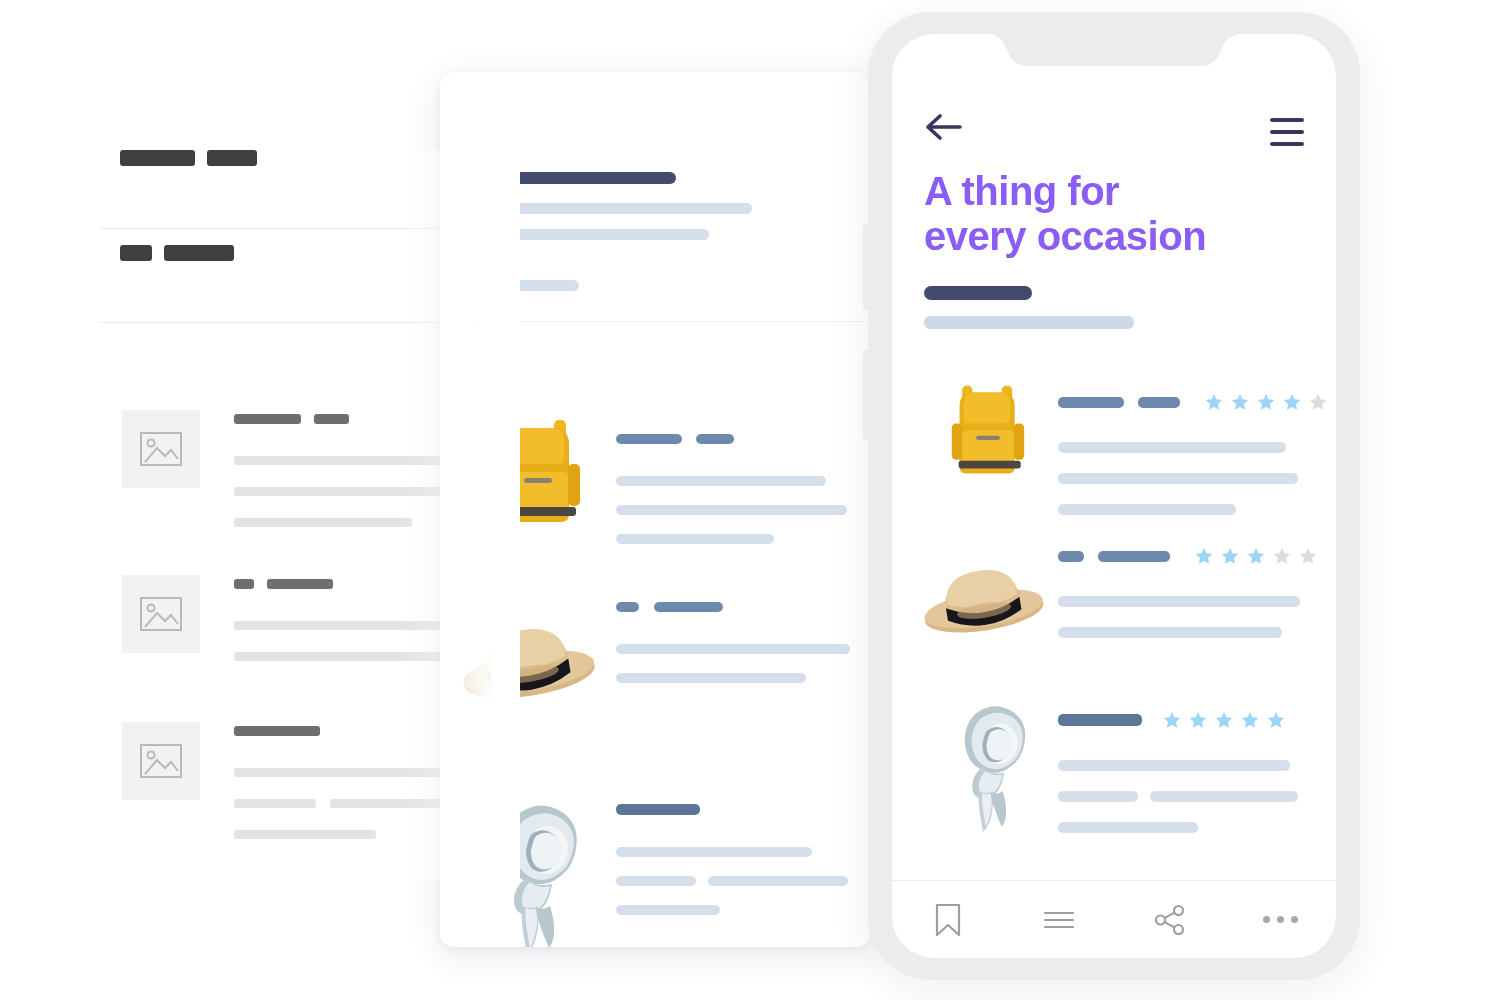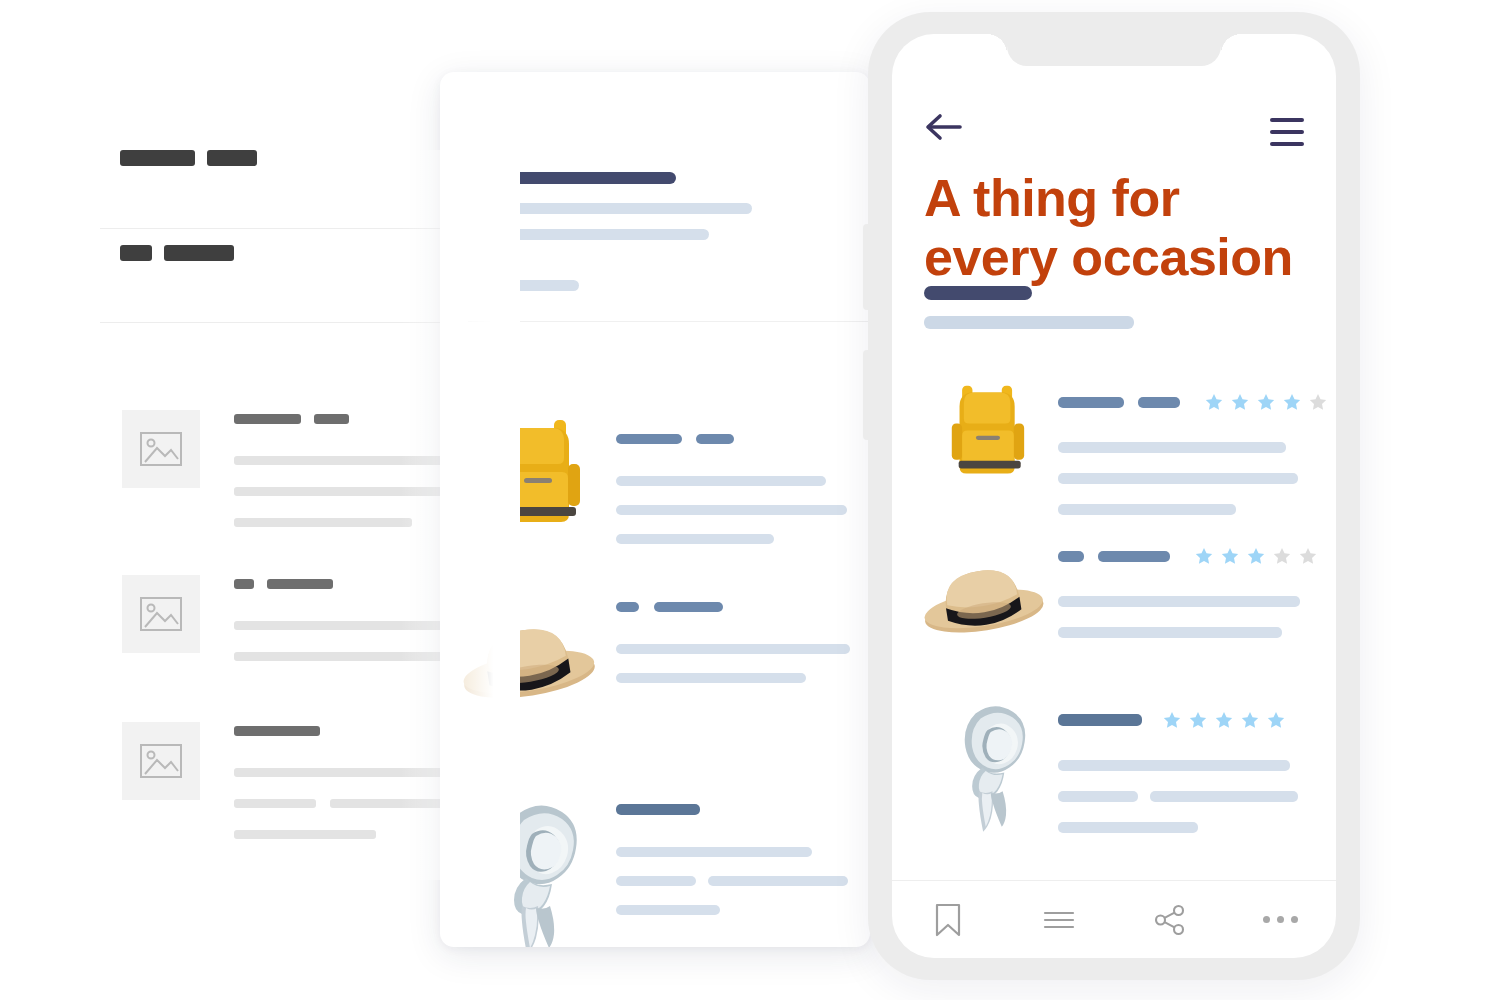--- a/index.html
+++ b/index.html
@@ -147,24 +147,24 @@
     background: #3b3560;
     border-radius: 2px;
     margin-bottom: 8px;
   }
   .hamburger span:last-child { margin-bottom: 0; }
 
   .ph-title {
     position: absolute;
     left: 32px; top: 135px;
     width: 380px;
-    font-size: 52px;
+    font-size: 40px;
     font-weight: 700;
     line-height: 1.13;
-    color: #c2410c;
+    color: #8b5cf6;
     letter-spacing: -0.5px;
     white-space: pre-line;
   }
 
   .ph-sub { position: absolute; left: 32px; }
 
   .ph-list { position: absolute; left: 0; top: 330px; width: 444px; }
   .ph-row { position: relative; height: 160px; }
   .ph-prodimg { position: absolute; left: 0; }
   .ph-text { position: absolute; left: 166px; top: 0; }

